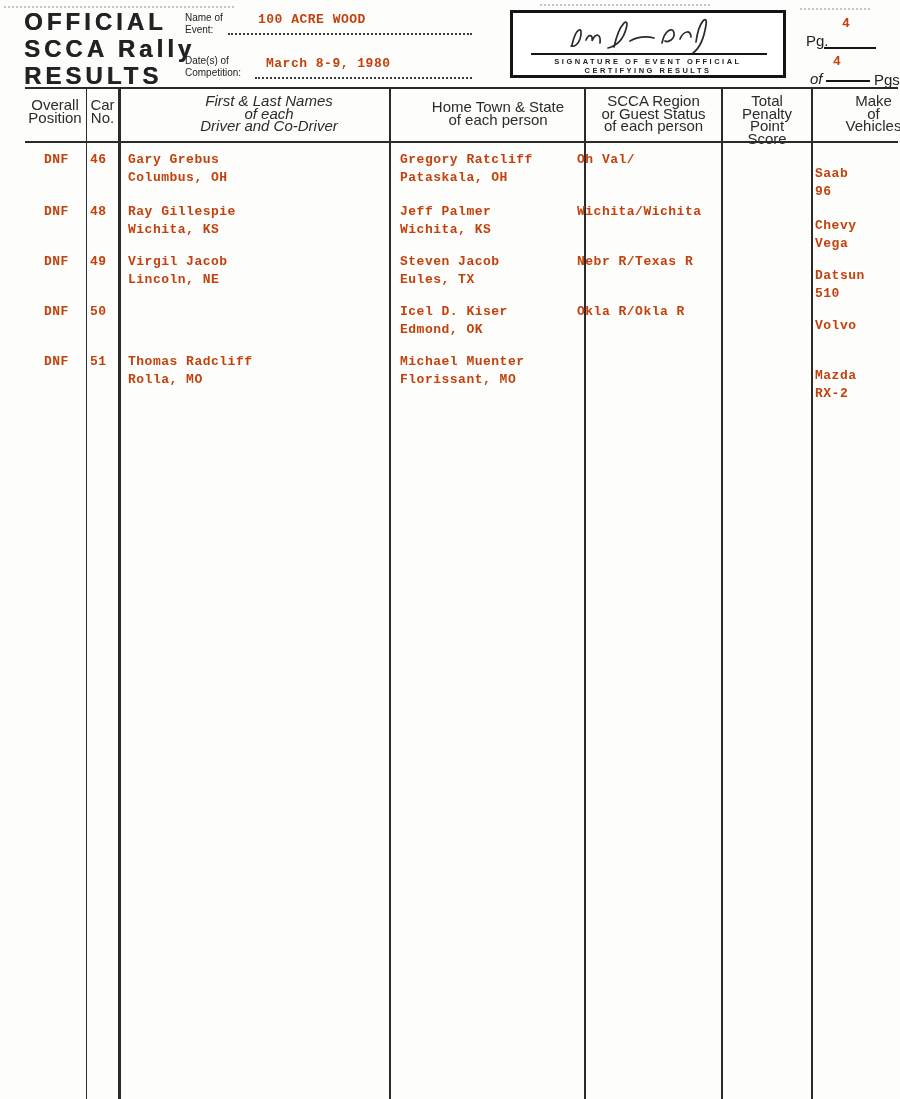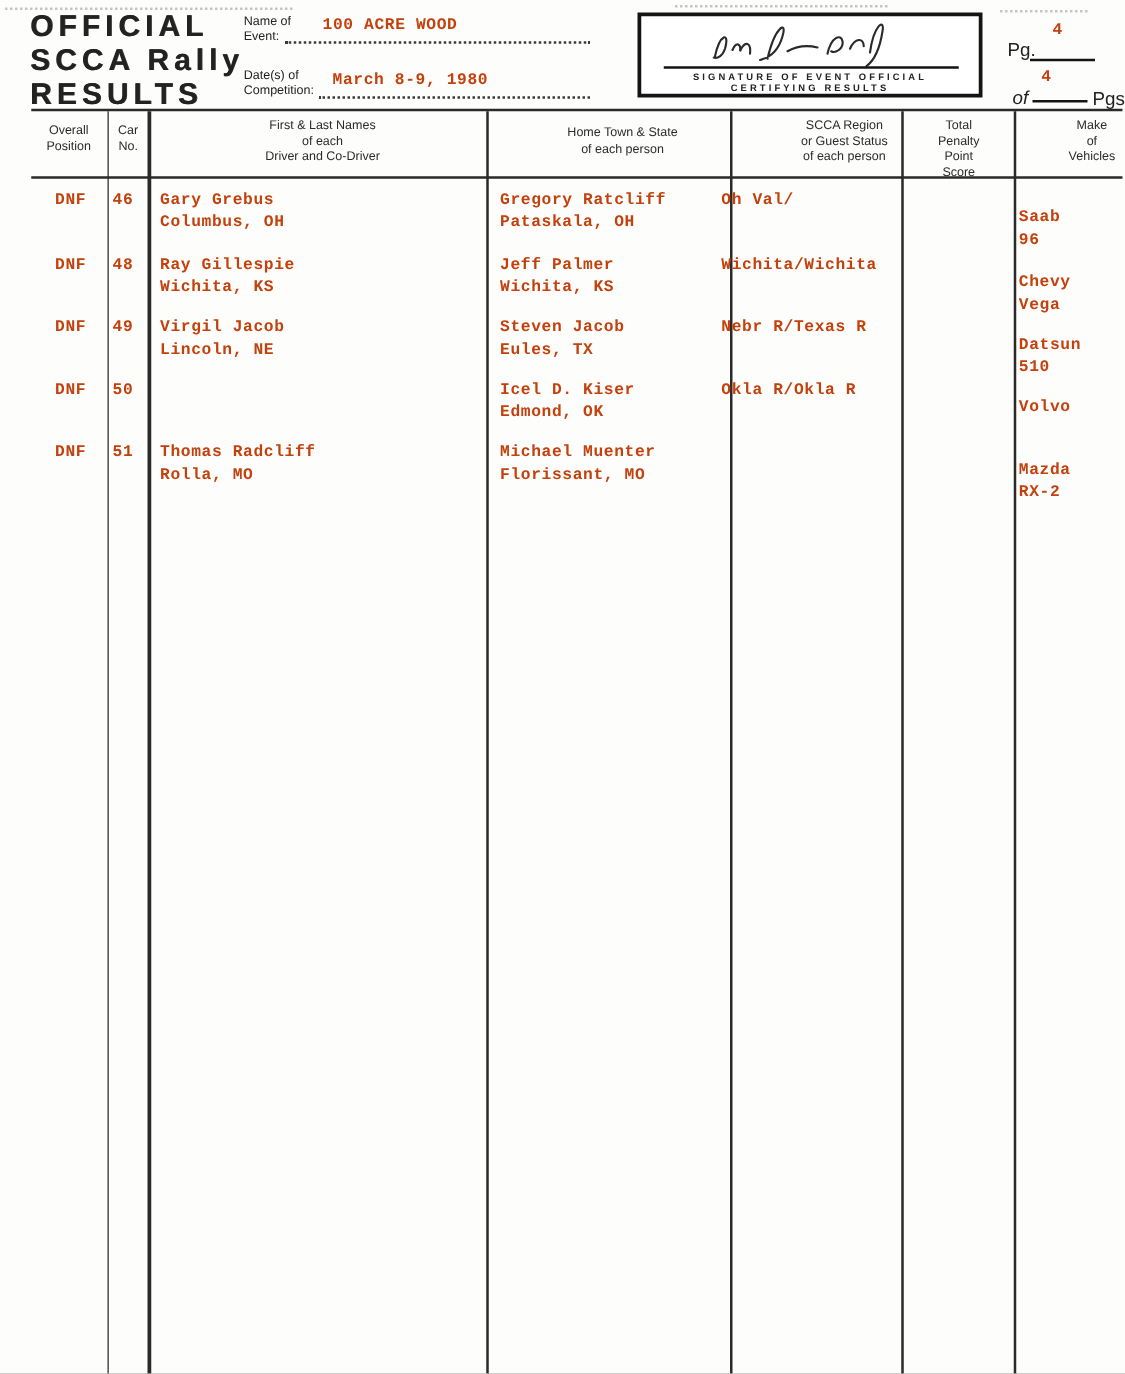--- a/index.html
+++ b/index.html
@@ -17,21 +17,20 @@
     font-family:"Liberation Sans",sans-serif;
     font-weight:800;color:#222;
     font-size:24px;line-height:27px;letter-spacing:4px;
     white-space:pre-line;
     text-shadow:0.5px 0 #444;
   }
   .form-label{
     position:absolute;
     font-size:10px;line-height:11.5px;color:#222;
     white-space:pre-line;
-    margin-left:10px;
   }
   .dotline{
     position:absolute;height:0;border-bottom:2px dotted #3a3a3a;
   }
   .type{
     font-family:"Liberation Mono","DejaVu Sans Mono",monospace;
     font-weight:700;color:#c2410c;letter-spacing:0.5px;
     font-size:13px;line-height:18px;white-space:pre-line;
   }
   .field-value{position:absolute;}
@@ -55,21 +54,21 @@
   .pg-label{position:absolute;font-size:15px;color:#222;}
   .pg-num{position:absolute;}
   .pg-rule{position:absolute;height:0;border-bottom:2px solid #141414;}
   
   .artifact{position:absolute;border-top:2px dotted #999;opacity:.55;}
   
   .hline{position:absolute;background:#2a2a2a;}
   .vline{position:absolute;background:#2a2a2a;}
   .col-head{
     position:absolute;top:95px;
-    font-size:10px;line-height:12.5px;color:#2b2b2b;
+    font-size:15px;line-height:12.5px;color:#2b2b2b;
     text-align:center;white-space:pre-line;
   }
   .row{position:absolute;left:0;width:900px;height:52px;}
   .cell{position:absolute;top:0;}
   .cell.pos{left:44px;}
   .cell.car{left:90px;}
   .cell.driver{left:128px;width:260px;}
   .cell.codriver{left:400px;width:175px;}
   .cell.region{left:577px;width:142px;}
   .cell.penalty{left:730px;width:80px;}
@@ -128,26 +127,26 @@
   <div class="vline" style="left:118px;top:89px;width:3px;height:1010px;"></div>
   <div class="vline" style="left:389px;top:89px;width:2px;height:1010px;"></div>
   <div class="vline" style="left:584px;top:89px;width:2px;height:1010px;"></div>
   <div class="vline" style="left:721px;top:89px;width:2px;height:1010px;"></div>
   <div class="vline" style="left:811px;top:89px;width:2px;height:1010px;"></div>
 
   <div class="col-head" style="left:25px;width:60px;top:99px;">Overall
 Position</div>
   <div class="col-head" style="left:87px;width:31px;top:99px;">Car
 No.</div>
-  <div class="col-head" style="left:110px;width:296px;top:95px;">First &amp; Last Names
+  <div class="col-head" style="left:121px;width:296px;top:95px;font-style:italic;">First &amp; Last Names
 of each
 Driver and  Co-Driver</div>
   <div class="col-head" style="left:391px;width:214px;top:101px;">Home Town &amp; State
 of each person</div>
-  <div class="col-head" style="left:586px;width:135px;top:95px;padding-left:22px;">SCCA Region
+  <div class="col-head" style="left:586px;width:135px;top:95px;">SCCA Region
 or Guest Status
 of each person</div>
   <div class="col-head" style="left:723px;width:88px;top:95px;">Total
 Penalty
 Point
 Score</div>
   <div class="col-head" style="left:813px;width:85px;top:95px;margin-left:18px;">Make
 of
 Vehicles</div>
 

